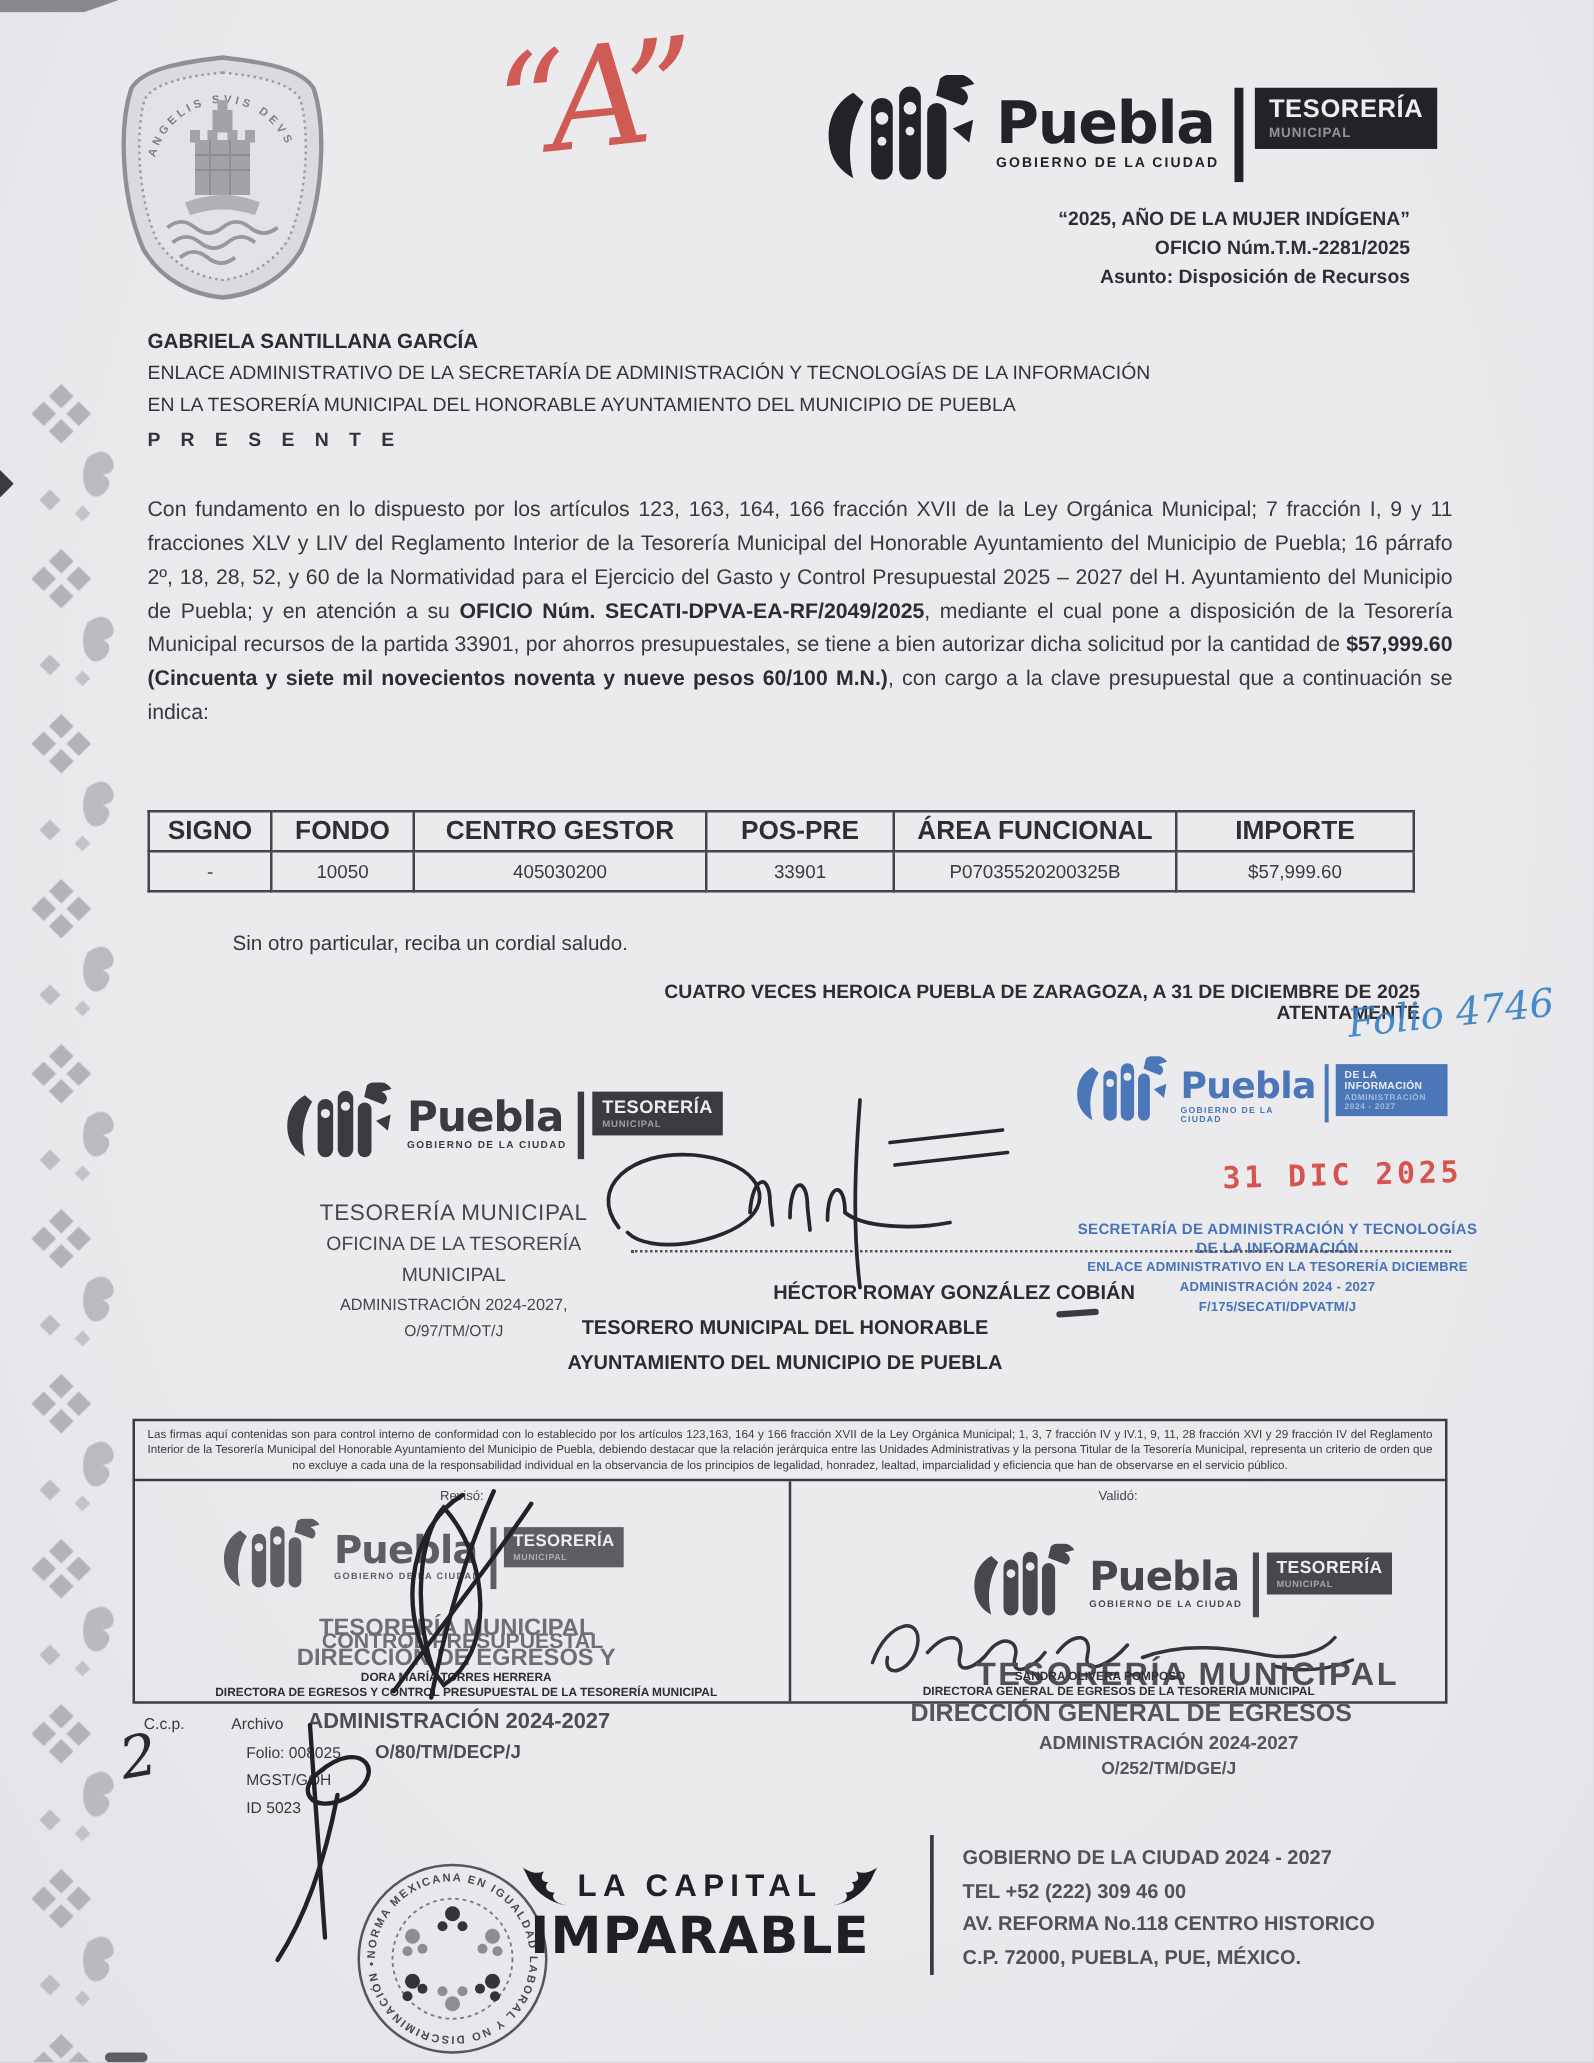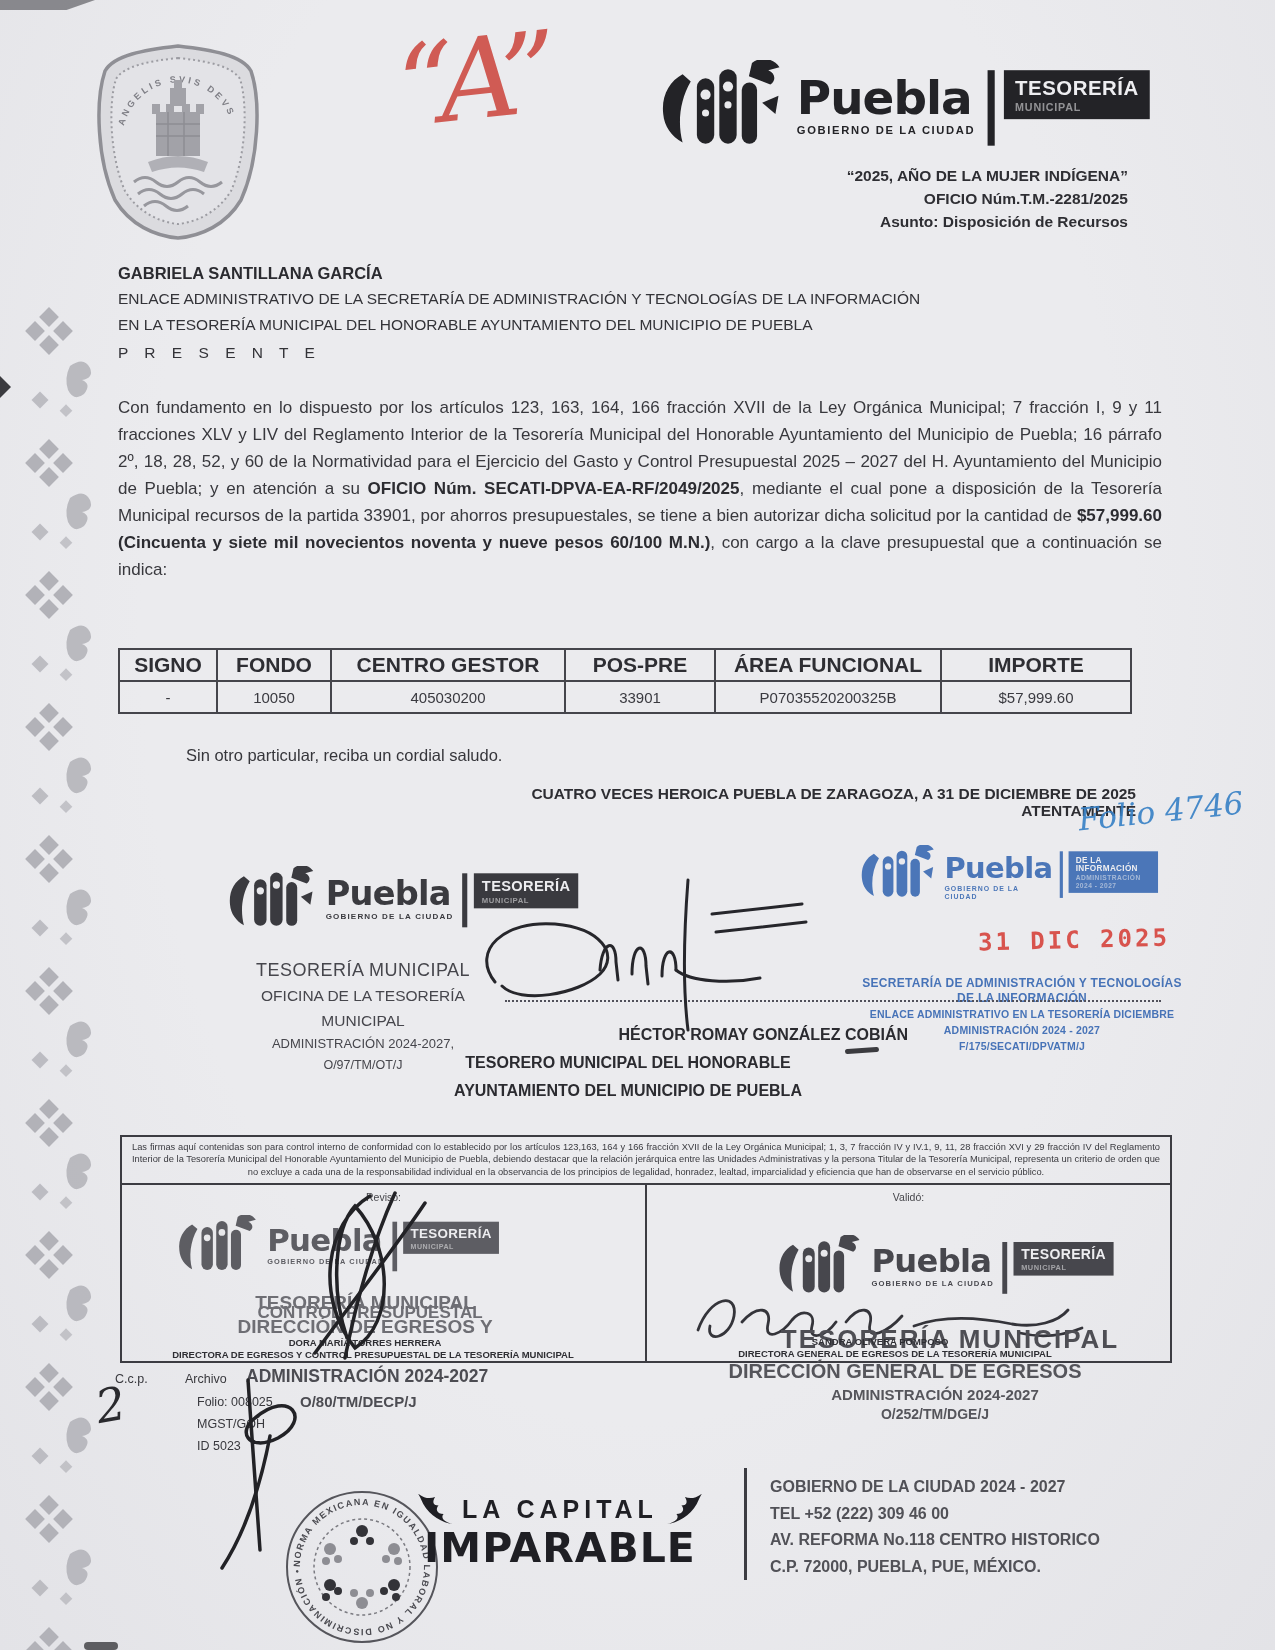--- a/index.html
+++ b/index.html
@@ -17,21 +17,21 @@
   .plogo-tag{font-size:11px;font-weight:bold;letter-spacing:1.6px;margin-top:3px;}
   .plogo-bar{width:7px;height:74px;background:currentColor;margin:10px 9px 0 12px;}
   .plogo-box{background:currentColor;padding:7px 11px 6px 11px;margin-top:10px;min-width:118px;}
   .plogo-box-t{color:#eeeef1;font-weight:bold;font-size:20px;letter-spacing:.5px;line-height:1;}
   .plogo-box-s{color:rgba(238,238,241,.55);font-weight:bold;font-size:10.5px;margin-top:3px;letter-spacing:.8px;}
   
   .hdr{position:absolute;right:147px;top:164px;text-align:right;font-weight:bold;font-size:15.5px;line-height:23px;color:#2e2e33;}
   
   .recipient{position:absolute;left:118px;top:260px;font-size:15.5px;line-height:26px;color:#333338;}
   .recipient .rname{font-weight:bold;font-size:16.5px;color:#2b2b30;}
-  .recipient .rpres{font-weight:normal;letter-spacing:6px;margin-top:2px;}
+  .recipient .rpres{font-weight:bold;letter-spacing:6px;margin-top:2px;}
   
   .body-par{position:absolute;left:118px;top:394px;width:1044px;font-size:17px;line-height:27px;
     text-align:justify;color:#38383d;margin:0;}
   .body-par strong{color:#2c2c31;}
   
   .ptable{position:absolute;left:118px;top:648px;width:1012px;border-collapse:collapse;table-layout:fixed;}
   .ptable th,.ptable td{border:2px solid #45454b;text-align:center;padding:0;height:30px;}
   .ptable th{font-size:21px;font-weight:bold;color:#2e2e33;}
   .ptable td{font-size:15px;color:#3a3a40;}
   
@@ -51,21 +51,21 @@
   .gray-stamp-block{position:absolute;left:238px;top:958px;width:250px;text-align:center;color:#46464c;}
   .gs1{font-size:18px;line-height:25px;letter-spacing:.5px;}
   .gs2{font-size:15.5px;line-height:25px;}
   .gs3{font-size:13px;line-height:22px;}
   .gs4{font-size:12.5px;line-height:20px;}
   .dotline{position:absolute;left:505px;top:1000px;width:656px;border-top:2.5px dotted #50505a;}
   .signer{position:absolute;left:348px;width:560px;text-align:center;font-weight:bold;font-size:16px;color:#2b2b30;}
   .hand2{position:absolute;left:96px;top:1378px;font-family:"DejaVu Serif",serif;font-style:italic;
     font-size:46px;color:#2a2a2e;transform:rotate(-10deg);}
   
-  .legalbox{position:absolute;left:120px;top:1135px;width:1048px;border:2px solid #3c3c42;}
+  .legalbox{position:absolute;left:106px;top:1135px;width:1048px;border:2px solid #3c3c42;}
   .legal-text{padding:4px 10px 5px 10px;font-size:9.3px;line-height:12.4px;color:#3a3a3f;
     text-align:justify;text-align-last:center;border-bottom:2px solid #3c3c42;}
   .sigrow{display:flex;height:176px;}
   .sigcell{flex:1 1 50%;position:relative;}
   .sigcell.left{border-right:2px solid #3c3c42;}
   .sig-label{position:absolute;top:6px;width:100%;text-align:center;font-size:10.5px;color:#46464b;}
   .stampword{position:absolute;text-align:center;font-weight:bold;color:#6e6e74;white-space:nowrap;}
   .tinybold{position:absolute;text-align:center;font-weight:bold;font-size:9.5px;color:#2e2e33;white-space:nowrap;}
   
   .ccp{font-size:12.5px;color:#38383d;}

